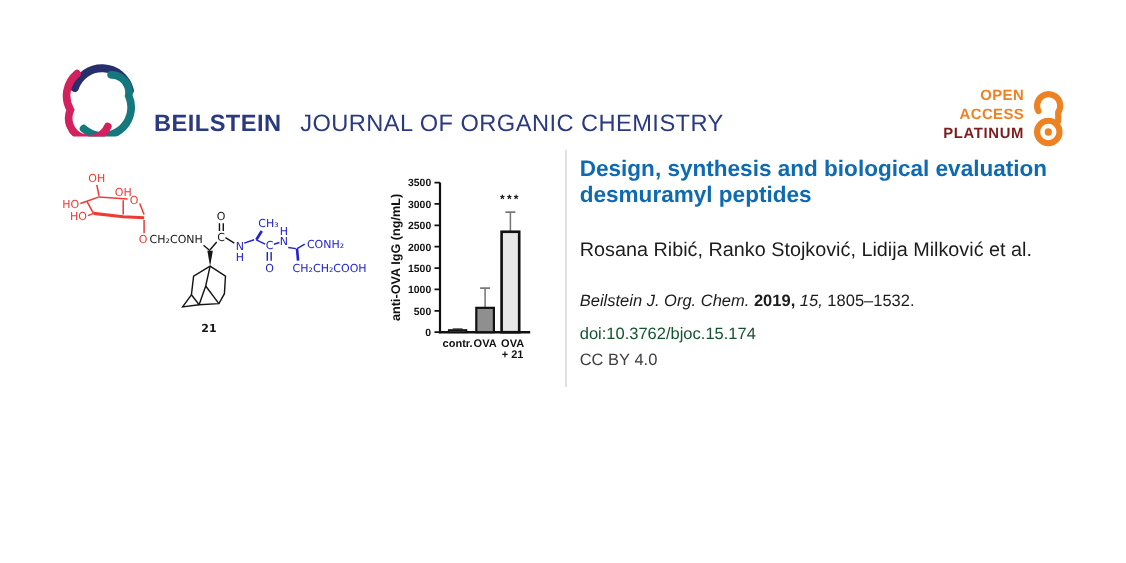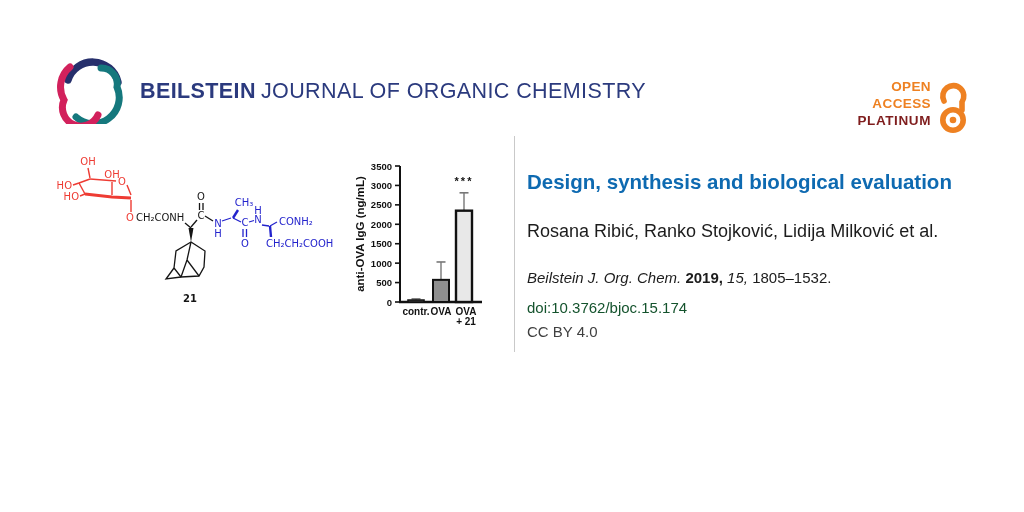--- a/index.html
+++ b/index.html
@@ -1,37 +1,37 @@
 <!DOCTYPE html>
 <html><head>
 <meta charset="utf-8">
 <style>
   html,body{margin:0;padding:0;background:#fff;}
   .canvas{position:relative;width:1024px;height:512px;background:#ffffff;overflow:hidden;
           font-family:"Liberation Sans",sans-serif;}
   
   .logo-swirl{position:absolute;left:56px;top:56px;}
-  .wordmark{position:absolute;left:140px;top:57px;height:68px;display:flex;align-items:center;
+  .wordmark{position:absolute;left:140px;top:57px;height:68px;display:flex;align-items:flex-end;
             color:#2b3a7e;font-size:21.5px;letter-spacing:.4px;white-space:nowrap;}
   .wordmark .bold{font-weight:700;}
-  .wordmark .light{font-weight:400;margin-left:5px;}
+  .wordmark .light{font-weight:400;margin-left:17px;}
   .oa{position:absolute;left:856px;top:57px;width:114px;height:62px;display:flex;align-items:flex-start;margin-top:21px;}
   .oa-text{flex:1;text-align:right;font-weight:700;font-size:13.5px;line-height:17px;}
   .oa-text .orange{color:#ee8122;letter-spacing:.4px;}
   .oa-text .gray{color:#7f1d1d;letter-spacing:.6px;}
   .oa-lock{margin-left:5px;}
   
   .structure{position:absolute;left:38px;top:138px;}
   .structure text{font-family:"DejaVu Sans",sans-serif;font-size:10px;}
   .chart{position:absolute;left:352px;top:145px;}
   .chart text{font-family:"Liberation Sans",sans-serif;}
   .divider{position:absolute;left:514px;top:136px;width:1px;height:216px;background:#c9c9c9;}
   
   .article{position:absolute;left:527px;top:142px;width:474px;}
-  .title{color:#0e6ab1;font-weight:700;font-size:20.5px;line-height:24px;margin-top:28px;}
+  .title{color:#0e6ab1;font-weight:700;font-size:20.5px;line-height:24px;}
   .authors{margin-top:26px;font-size:18px;color:#1c1c1c;line-height:22px;}
   .citation{margin-top:27px;font-size:15px;color:#1c1c1c;}
   .citation .it{font-style:italic;}
   .citation .bd{font-weight:700;}
   .doi{margin-top:13px;font-size:15px;color:#14532d;}
   .license{margin-top:7px;font-size:15px;color:#404040;}
 </style>
 </head>
 <body>
 
@@ -164,20 +164,21 @@
       <text x="114" y="170" text-anchor="middle" font-size="10" font-weight="bold" fill="#111">OVA</text>
       <text x="114" y="180" text-anchor="middle" font-size="10" font-weight="bold" fill="#111">+ 21</text>
       <text x="112" y="39.81142857142858" text-anchor="middle" font-size="11" font-weight="bold" letter-spacing="2" fill="#111">***</text>
     </svg>
 
   <div class="divider"></div>
 
   <div class="article">
     <div class="title">
       <div>Design, synthesis and biological evaluation</div>
+      <div>desmuramyl peptides</div>
     </div>
     <div class="authors">Rosana Ribić, Ranko Stojković, Lidija Milković et al.</div>
     <div class="citation">
       <span class="it">Beilstein J. Org. Chem.</span>
       <span class="bd">2019,</span>
       <span class="it">15,</span>
       <span>1805–1532.</span>
     </div>
     <div class="doi">doi:10.3762/bjoc.15.174</div>
     <div class="license">CC BY 4.0</div>

